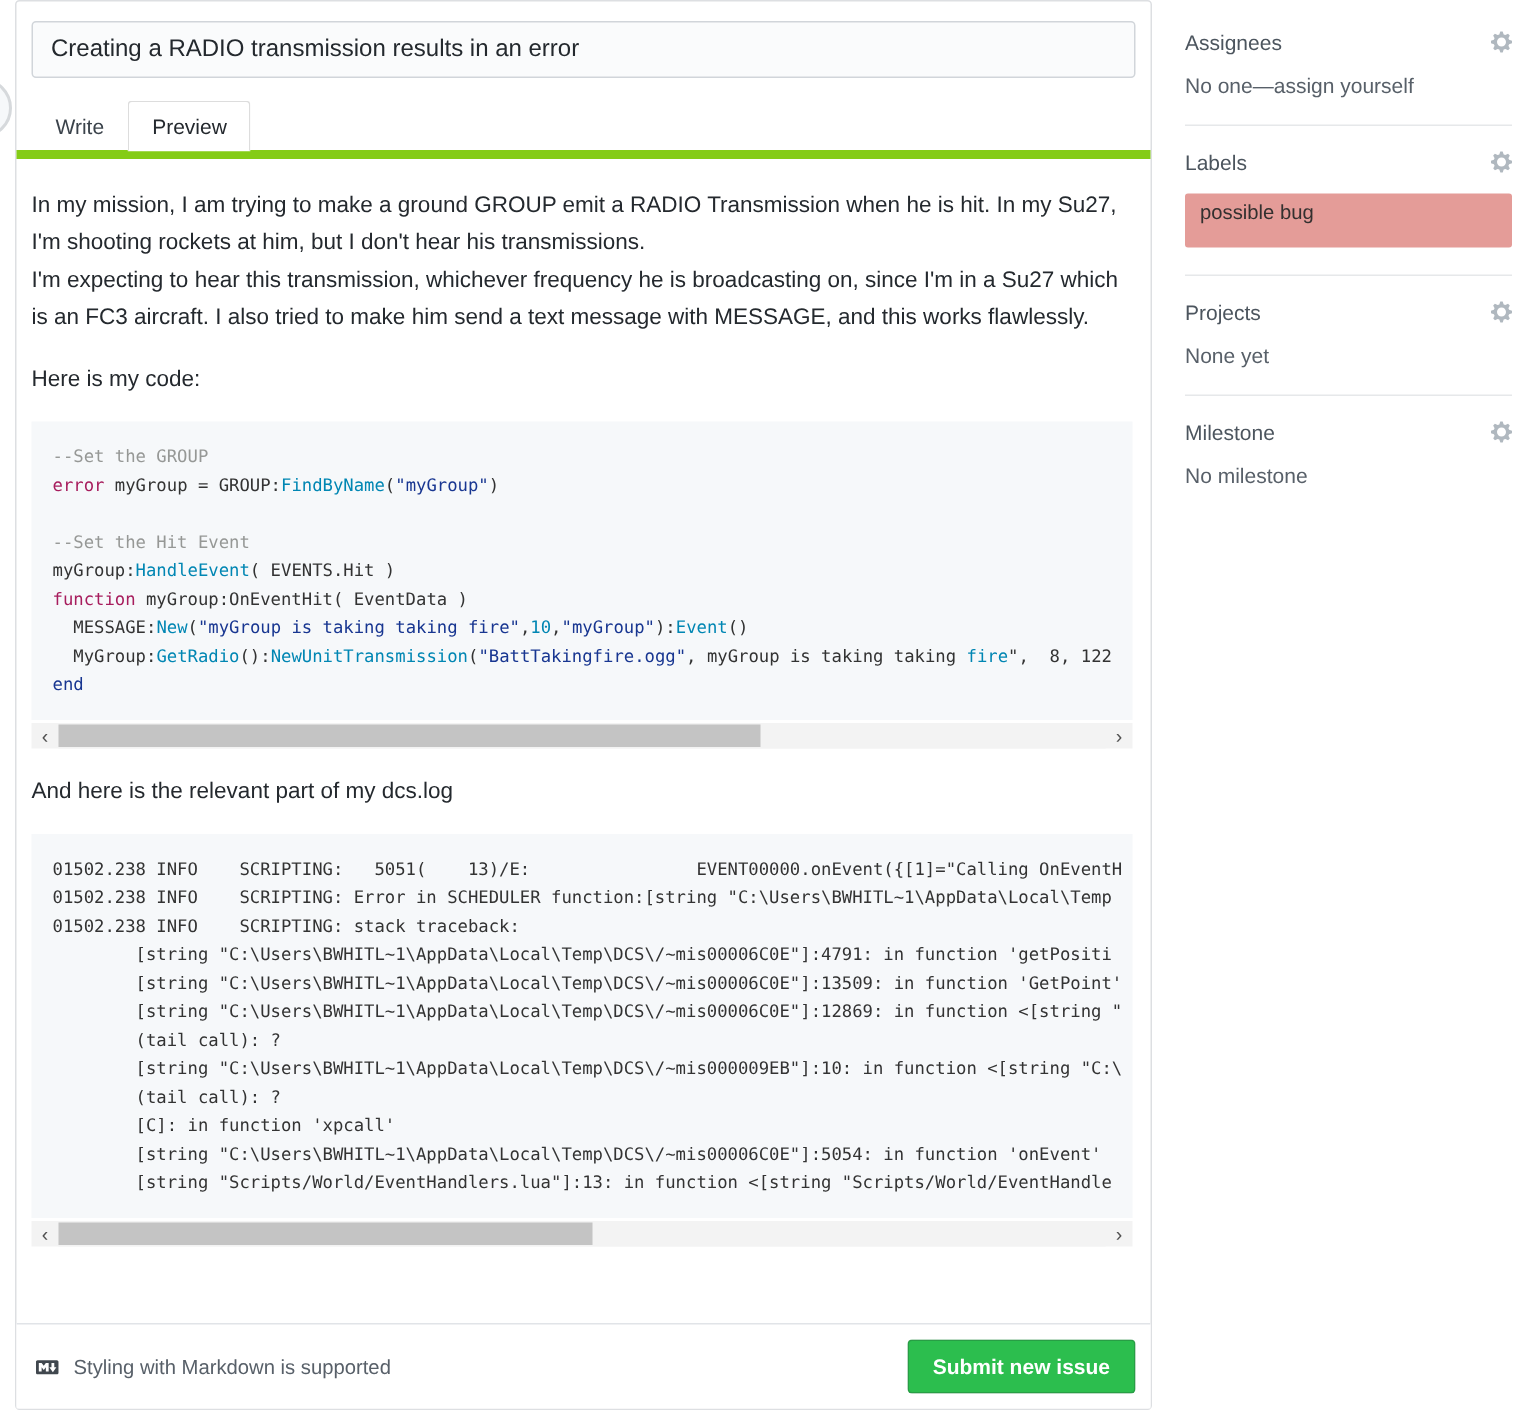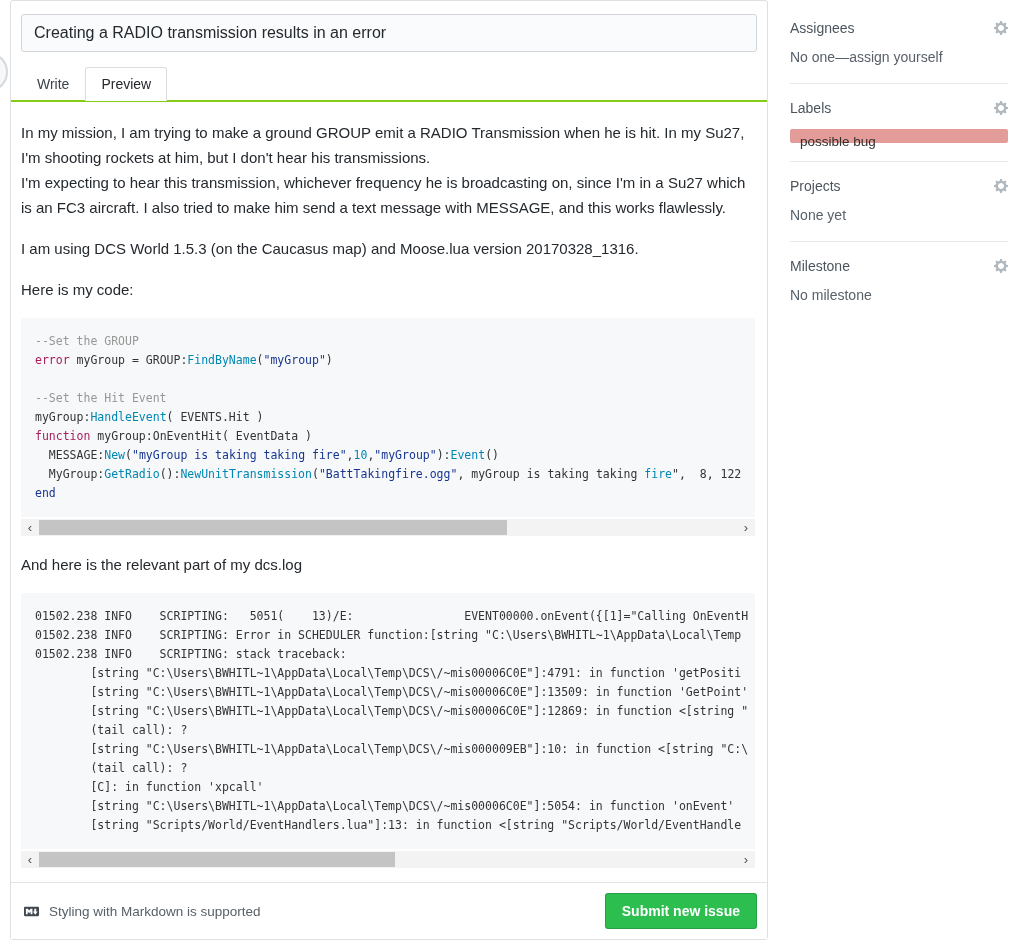--- a/index.html
+++ b/index.html
@@ -12,21 +12,21 @@
 
   
   .main-panel { position: absolute; left: 10px; top: 0; width: 758px; height: 940px;
     background: #fff; border: 1px solid #dddfe2; border-radius: 3px; z-index: 1; }
 
   .title-input { display: block; margin: 13px 15px 0 10px; width: calc(100% - 20px);
     height: 38px; padding: 6px 12px; font-size: 16px; color: #24292e;
     font-family: "Liberation Sans", sans-serif;
     background: #fafbfc; border: 1px solid #d1d5da; border-radius: 3px; outline: none; }
 
-  .tabnav { margin-top: 15px; padding-left: 10px; border-bottom: 2px solid #84cc16; }
+  .tabnav { margin-top: 15px; padding-left: 10px; border-bottom: 6px solid #84cc16; }
   .tab { display: inline-block; padding: 8px 15px; font-size: 14px; color: #3b434b;
     border: 1px solid transparent; margin-bottom: -1px; cursor: pointer; }
   .tab.active { color: #24292e; background: #fff; border-color: #ddd;
     border-bottom-color: #fff; border-radius: 3px 3px 0 0; }
 
   .md-body { padding: 18px 12px 0 10px; font-size: 15px; line-height: 25px; color: #24292e; }
   .md-body p { margin-bottom: 16px; }
 
   .code-group { margin-bottom: 16px; }
   pre.code { background: #f6f8fa; padding: 14px 14px; margin: 0;
@@ -52,39 +52,38 @@
     padding: 9px 16px; cursor: pointer; }
 
   
   .sidebar { position: absolute; left: 790px; top: 0; width: 218px; font-size: 13px; }
   .sb-section { padding: 16px 0 18px; border-bottom: 1px solid #e6e8ea; }
   .sb-section.first { padding-top: 20px; }
   .sb-section.last { border-bottom: none; }
   .sb-head { display: flex; align-items: flex-end; justify-content: space-between;
     font-size: 14px; color: #4c555e; cursor: pointer; }
   .sb-body { margin-top: 13px; color: #586069; font-size: 14px; }
-  .label-chip { margin-top: 13px; height: 14px; line-height: 26px; padding: 0 10px;
+  .label-chip { margin-top: 13px; height: 36px; line-height: 26px; padding: 0 10px;
     border-radius: 2px; font-size: 13.5px; cursor: pointer; }
   .gear { cursor: pointer; }
 </style>
 </head>
 <body>
 
 <div class="avatar-arc"></div>
 
 <div class="main-panel">
   <input class="title-input" type="text" value="Creating a RADIO transmission results in an error" style="">
 
   <div class="tabnav">
     <span class="tab">Write</span><span class="tab active">Preview</span>
   </div>
 
   <div class="md-body">
     <p><span>In my mission, I am trying to make a ground GROUP emit a RADIO Transmission when he is hit. In my Su27, I'm shooting rockets at him, but I don't hear his transmissions.</span><br><span>I'm expecting to hear this transmission, whichever frequency he is broadcasting on, since I'm in a Su27 which is an FC3 aircraft. I also tried to make him send a text message with MESSAGE, and this works flawlessly.</span></p>
-    <p>I am using DCS World 1.5.3 (on the Caucasus map) and Moose.lua version 20170328_1316.</p>
     <p>Here is my code:</p>
 
     <div class="code-group">
       <pre class="code"><span class="tok-c">--Set the GROUP</span>
 <span class="tok-k">error</span><span class="tok-p"> myGroup = GROUP:</span><span class="tok-f">FindByName</span><span class="tok-p">(</span><span class="tok-s">"myGroup"</span><span class="tok-p">)</span>
 <span class="tok-p"></span>
 <span class="tok-c">--Set the Hit Event</span>
 <span class="tok-p">myGroup:</span><span class="tok-f">HandleEvent</span><span class="tok-p">( EVENTS.Hit )</span>
 <span class="tok-k">function</span><span class="tok-p"> myGroup:OnEventHit( EventData )</span>
 <span class="tok-p">  MESSAGE:</span><span class="tok-f">New</span><span class="tok-p">(</span><span class="tok-s">"myGroup is taking taking fire"</span><span class="tok-p">,</span><span class="tok-n">10</span><span class="tok-p">,</span><span class="tok-s">"myGroup"</span><span class="tok-p">):</span><span class="tok-f">Event</span><span class="tok-p">()</span>

